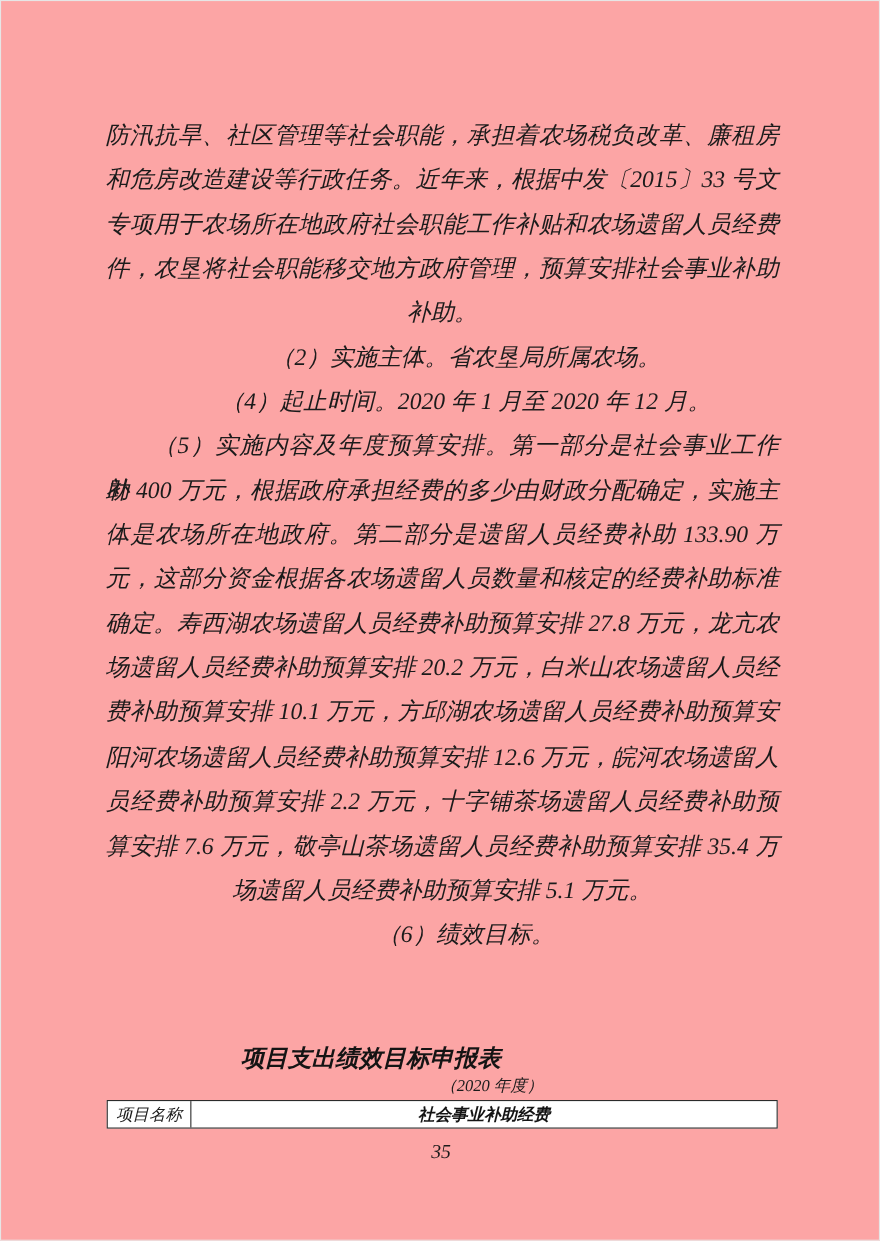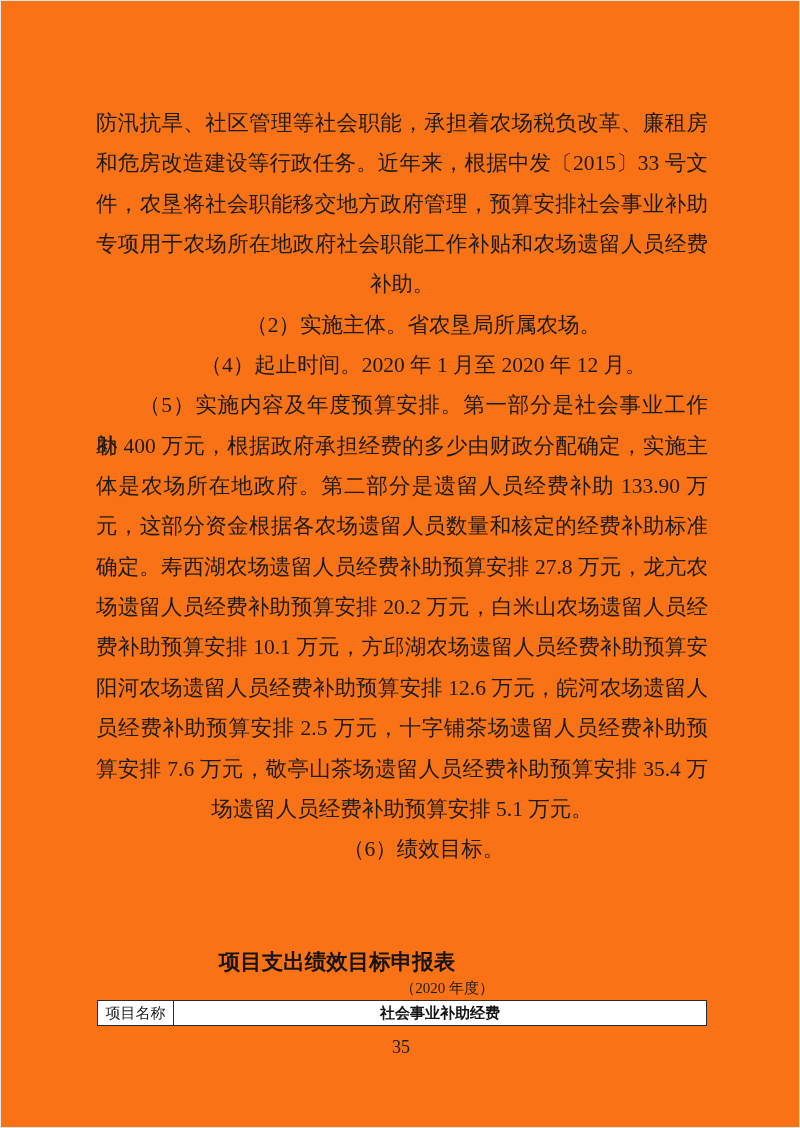--- a/index.html
+++ b/index.html
@@ -4,26 +4,27 @@
 <style>
   html, body {
     margin: 0;
     padding: 0;
     background: #ffffff;
   }
   .page {
     position: relative;
     width: 800px;
     height: 1128px;
-    background: #f97316;
+    background: #fca5a5;
     box-sizing: border-box;
     border: 1px solid #e6e6e6;
     overflow: hidden;
     color: #1b1b1b;
     font-family: "Liberation Serif", "DejaVu Serif", serif;
+    font-style: italic;
   }
   .text-block {
     position: absolute;
     left: 95px;
     top: 102px;
     width: 612px;
   }
   .line {
     font-size: 21.5px;
     line-height: 40.35px;
@@ -109,34 +110,34 @@
   }
 </style>
 </head>
 <body>
 
 <div class="page">
 
   <div class="text-block">
     <div class="line full">防汛抗旱、社区管理等社会职能，承担着农场税负改革、廉租房</div>
     <div class="line full">和危房改造建设等行政任务。近年来，根据中发〔2015〕33 号文</div>
+    <div class="line full">专项用于农场所在地政府社会职能工作补贴和农场遗留人员经费</div>
     <div class="line full">件，农垦将社会职能移交地方政府管理，预算安排社会事业补助</div>
-    <div class="line full">专项用于农场所在地政府社会职能工作补贴和农场遗留人员经费</div>
     <div class="line short">补助。</div>
     <div class="line short indent">（2）实施主体。省农垦局所属农场。</div>
     <div class="line short indent">（4）起止时间。2020 年 1 月至 2020 年 12 月。</div>
     <div class="line full indent">（5）实施内容及年度预算安排。第一部分是社会事业工作补</div>
     <div class="line full">助 400 万元，根据政府承担经费的多少由财政分配确定，实施主</div>
     <div class="line full">体是农场所在地政府。第二部分是遗留人员经费补助 133.90 万</div>
     <div class="line full">元，这部分资金根据各农场遗留人员数量和核定的经费补助标准</div>
     <div class="line full">确定。寿西湖农场遗留人员经费补助预算安排 27.8 万元，龙亢农</div>
     <div class="line full">场遗留人员经费补助预算安排 20.2 万元，白米山农场遗留人员经</div>
     <div class="line full">费补助预算安排 10.1 万元，方邱湖农场遗留人员经费补助预算安</div>
     <div class="line full">阳河农场遗留人员经费补助预算安排 12.6 万元，皖河农场遗留人</div>
-    <div class="line full">员经费补助预算安排 2.5 万元，十字铺茶场遗留人员经费补助预</div>
+    <div class="line full">员经费补助预算安排 2.2 万元，十字铺茶场遗留人员经费补助预</div>
     <div class="line full">算安排 7.6 万元，敬亭山茶场遗留人员经费补助预算安排 35.4 万</div>
     <div class="line short">场遗留人员经费补助预算安排 5.1 万元。</div>
     <div class="line short indent">（6）绩效目标。</div>
   </div>
 
   <div class="report-title">项目支出绩效目标申报表</div>
 
   <div class="report-subtitle">（2020 年度）</div>
 
   <div class="project-table">

